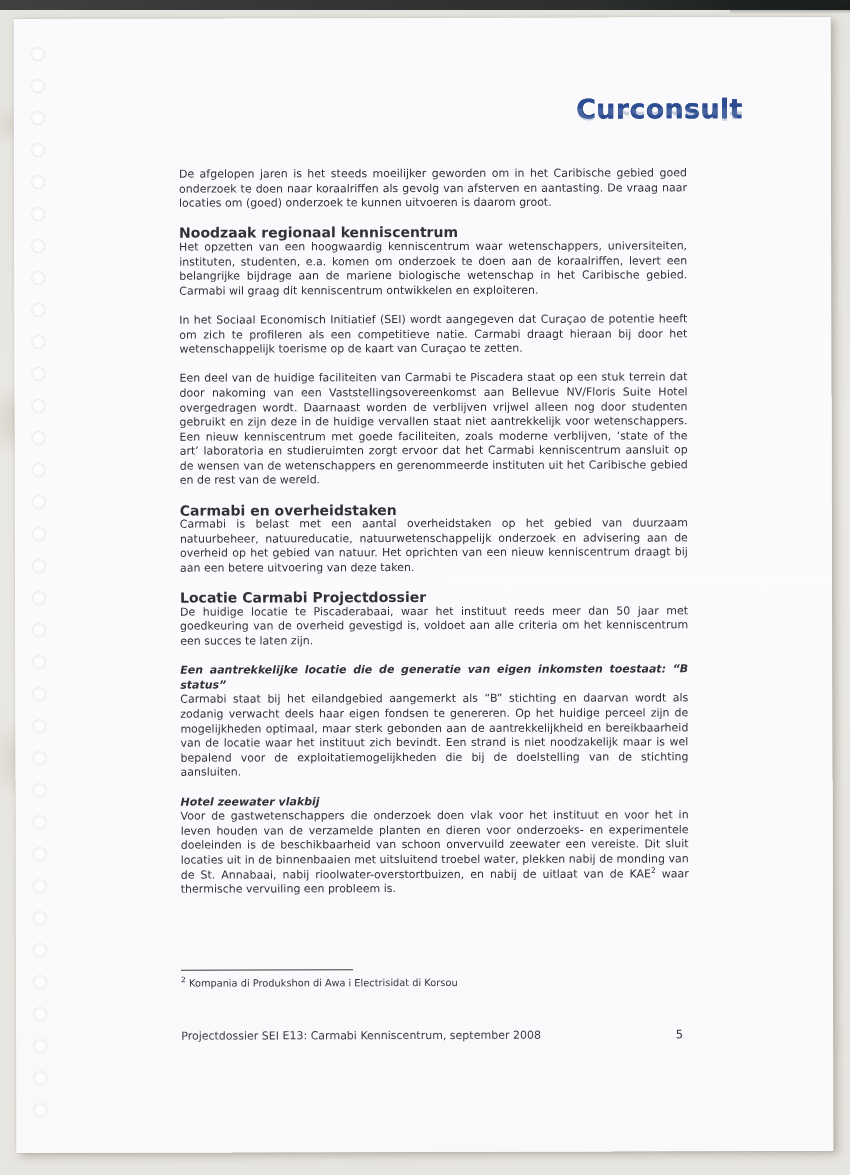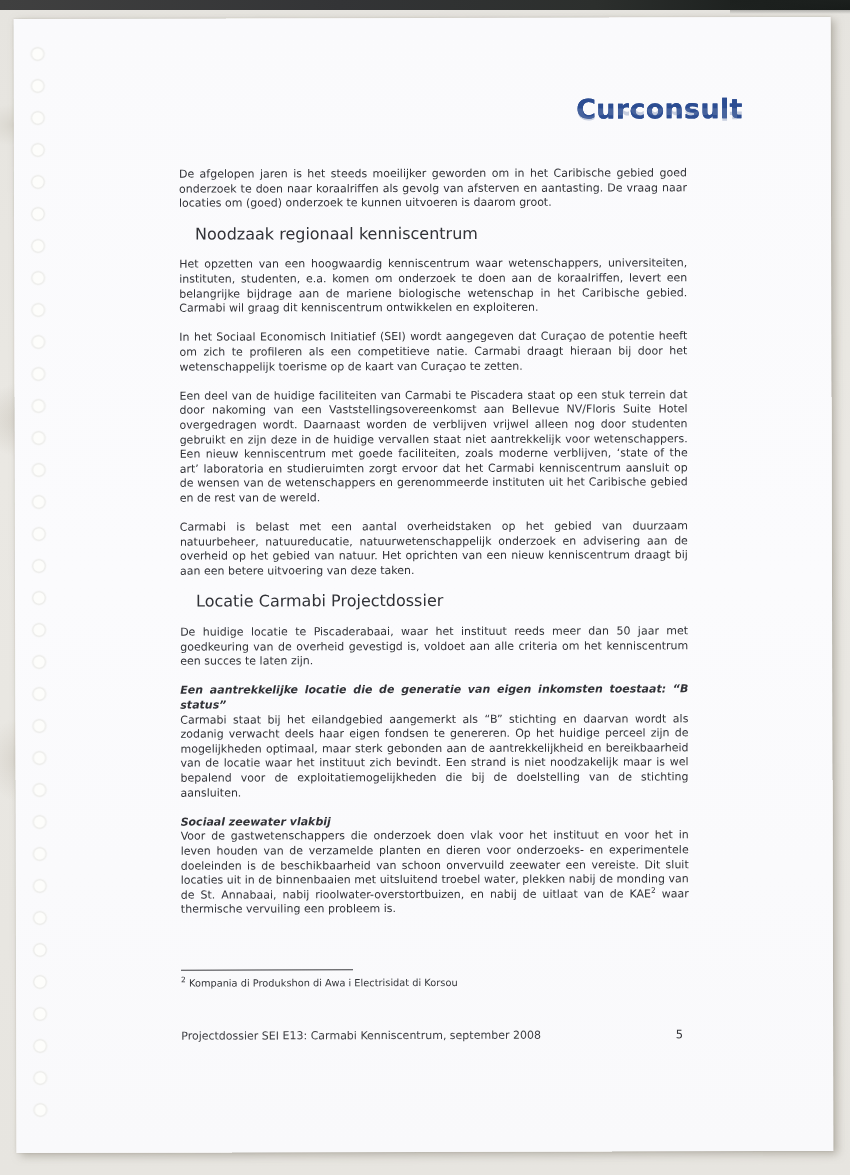--- a/index.html
+++ b/index.html
@@ -79,23 +79,23 @@
     position: absolute;
     left: 165px; top: 149px;
     width: 508px;
     font-size: 11px;
     line-height: 14.6px;
     color: #313237;
     text-align: justify;
   }
   .content p.para { margin: 0 0 14.6px 0; }
   .content .h {
-    font-weight: normal;
-    font-size: 16px;
-    margin: 16px;
+    font-weight: bold;
+    font-size: 14px;
+    margin: 0;
   }
   .content .hi {
     font-weight: bold;
     font-style: italic;
     font-size: 11px;
     margin: 0;
   }
   sup.in-text {
     font-size: 7.5px;
     vertical-align: super;
@@ -152,29 +152,30 @@
     <div class="content">
       <p class="para">De afgelopen jaren is het steeds moeilijker geworden om in het Caribische gebied goed onderzoek te doen naar koraalriffen als gevolg van afsterven en aantasting. De vraag naar locaties om (goed) onderzoek te kunnen uitvoeren is daarom groot.</p>
 
       <p class="h">Noodzaak regionaal kenniscentrum</p>
       <p class="para">Het opzetten van een hoogwaardig kenniscentrum waar wetenschappers, universiteiten, instituten, studenten, e.a. komen om onderzoek te doen aan de koraalriffen, levert een belangrijke bijdrage aan de mariene biologische wetenschap in het Caribische gebied. Carmabi wil graag dit kenniscentrum ontwikkelen en exploiteren.</p>
 
       <p class="para">In het Sociaal Economisch Initiatief (SEI) wordt aangegeven dat Curaçao de potentie heeft om zich te profileren als een competitieve natie. Carmabi draagt hieraan bij door het wetenschappelijk toerisme op de kaart van Curaçao te zetten.</p>
 
       <p class="para">Een deel van de huidige faciliteiten van Carmabi te Piscadera staat op een stuk terrein dat door nakoming van een Vaststellingsovereenkomst aan Bellevue NV/Floris Suite Hotel overgedragen wordt. Daarnaast worden de verblijven vrijwel alleen nog door studenten gebruikt en zijn deze in de huidige vervallen staat niet aantrekkelijk voor wetenschappers. Een nieuw kenniscentrum met goede faciliteiten, zoals moderne verblijven, ‘state of the art’ laboratoria en studieruimten zorgt ervoor dat het Carmabi kenniscentrum aansluit op de wensen van de wetenschappers en gerenommeerde instituten uit het Caribische gebied en de rest van de wereld.</p>
 
+      <p class="h">Carmabi en overheidstaken</p>
       <p class="para">Carmabi is belast met een aantal overheidstaken op het gebied van duurzaam natuurbeheer, natuureducatie, natuurwetenschappelijk onderzoek en advisering aan de overheid op het gebied van natuur. Het oprichten van een nieuw kenniscentrum draagt bij aan een betere uitvoering van deze taken.</p>
 
       <p class="h">Locatie Carmabi Projectdossier</p>
       <p class="para">De huidige locatie te Piscaderabaai, waar het instituut reeds meer dan 50 jaar met goedkeuring van de overheid gevestigd is, voldoet aan alle criteria om het kenniscentrum een succes te laten zijn.</p>
 
       <p class="hi">Een aantrekkelijke locatie die de generatie van eigen inkomsten toestaat: “B status”</p>
       <p class="para">Carmabi staat bij het eilandgebied aangemerkt als “B” stichting en daarvan wordt als zodanig verwacht deels haar eigen fondsen te genereren. Op het huidige perceel zijn de mogelijkheden optimaal, maar sterk gebonden aan de aantrekkelijkheid en bereikbaarheid van de locatie waar het instituut zich bevindt. Een strand is niet noodzakelijk maar is wel bepalend voor de exploitatiemogelijkheden die bij de doelstelling van de stichting aansluiten.</p>
 
-      <p class="hi">Sociaal zeewater vlakbij</p>
+      <p class="hi">Hotel zeewater vlakbij</p>
       <p class="para"><span>Voor de gastwetenschappers die onderzoek doen vlak voor het instituut en voor het in leven houden van de verzamelde planten en dieren voor onderzoeks- en experimentele doeleinden is de beschikbaarheid van schoon onvervuild zeewater een vereiste. Dit sluit locaties uit in de binnenbaaien met uitsluitend troebel water, plekken nabij de monding van de St. Annabaai, nabij rioolwater-overstortbuizen, en nabij de uitlaat van de KAE</span><sup class="in-text">2</sup><span> waar thermische vervuiling een probleem is.</span></p>
     </div>
 
     <div class="footnote-area">
       <div class="footnote-rule"></div>
       <p class="footnote-text"><sup class="in-text">2</sup> <span>Kompania di Produkshon di Awa i Electrisidat di Korsou</span></p>
     </div>
 
     <div class="footer-row">
       <span class="footer-text">Projectdossier SEI E13: Carmabi Kenniscentrum, september 2008</span>

